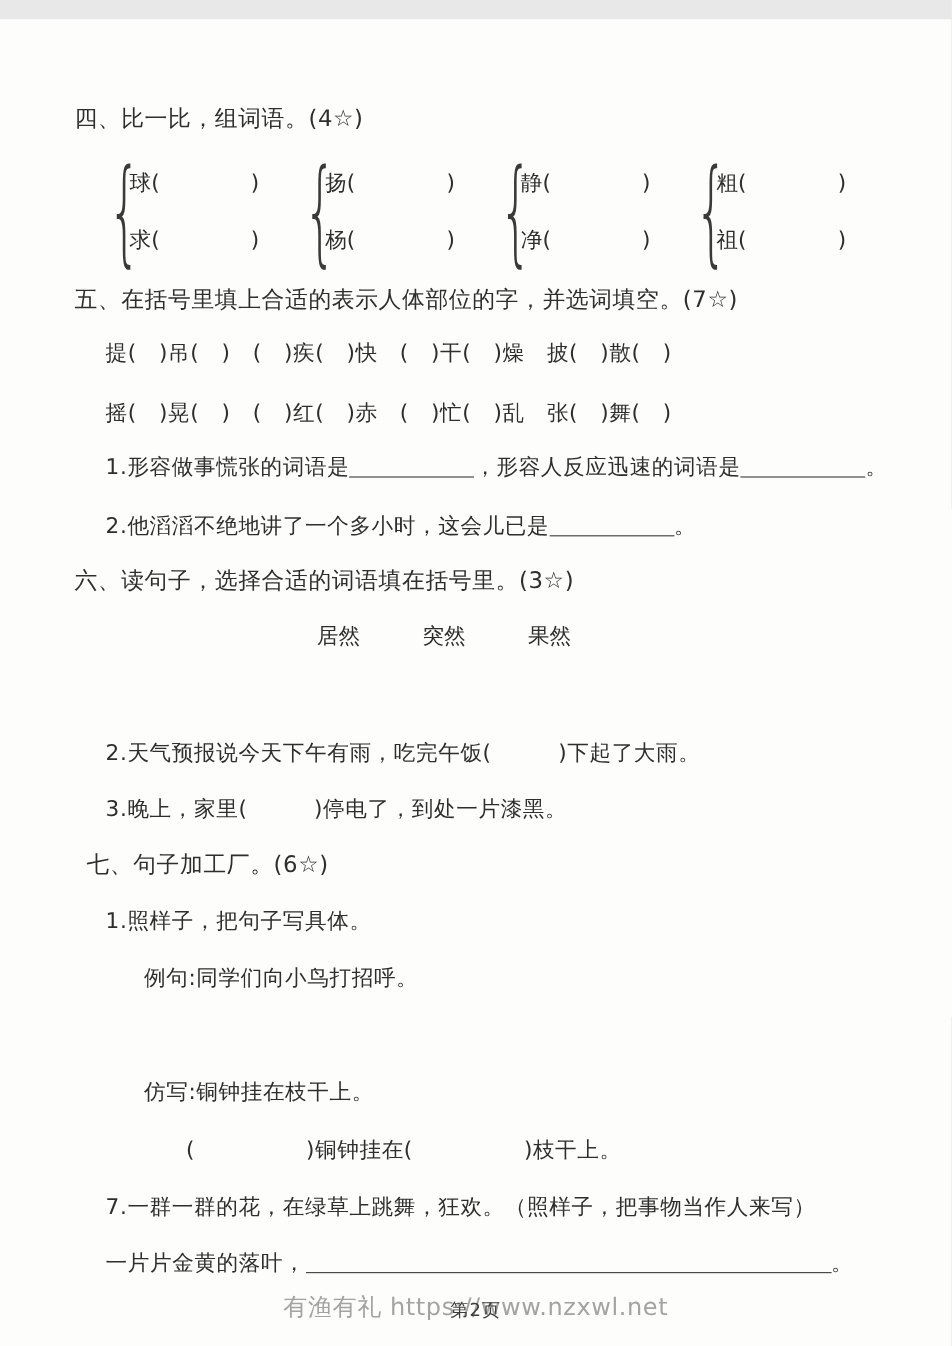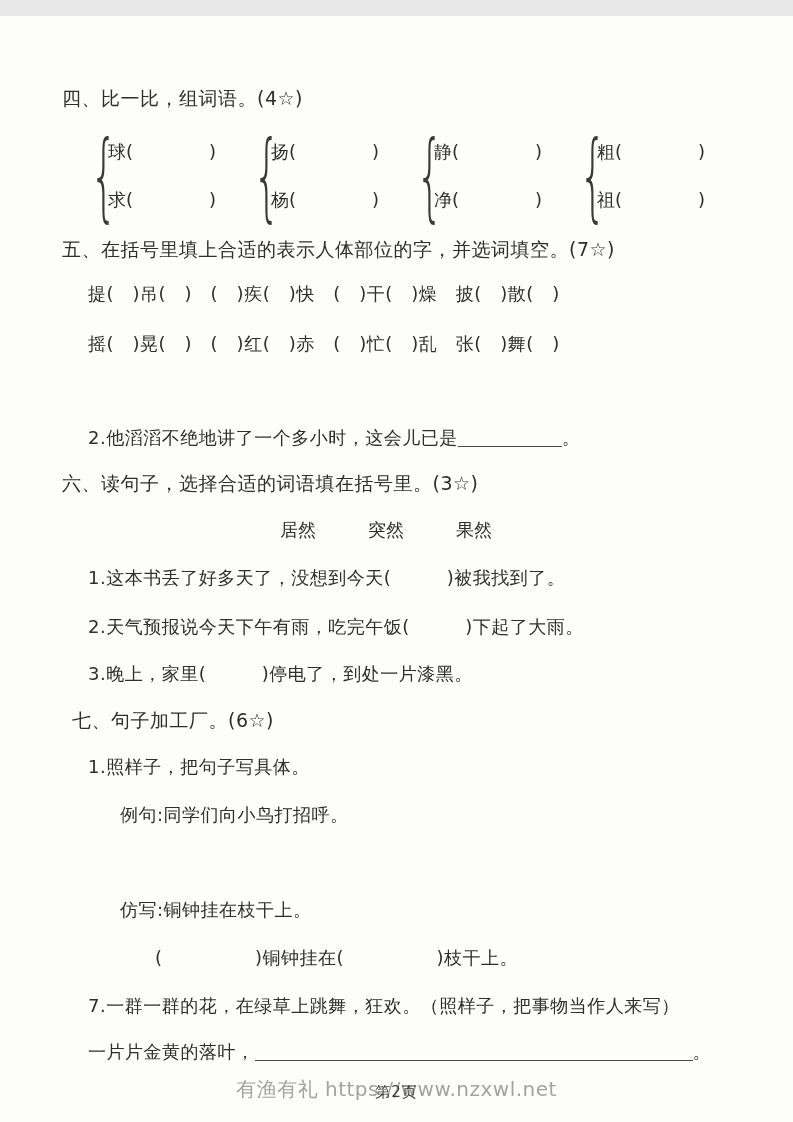--- a/index.html
+++ b/index.html
@@ -82,34 +82,36 @@
     </div>
 
   </div>
 
   <div class="abs sec-title" style="left:62px;top:221px;">五、在括号里填上合适的表示人体部位的字，并选词填空。(7☆)</div>
 
   <div class="abs body-line" style="left:88px;top:266px;">提(　)吊(　)　(　)疾(　)快　(　)干(　)燥　披(　)散(　)</div>
 
   <div class="abs body-line" style="left:88px;top:316px;">摇(　)晃(　)　(　)红(　)赤　(　)忙(　)乱　张(　)舞(　)</div>
 
+  <div class="abs body-line" style="left:88px;top:361px;">
+    <span>1.形容做事慌张的词语是</span><span class="blank blank-sm"></span><span>，形容人反应迅速的词语是</span><span class="blank blank-sm"></span><span>。</span>
+  </div>
 
   <div class="abs body-line" style="left:88px;top:410px;">
     <span>2.他滔滔不绝地讲了一个多小时，这会儿已是</span><span class="blank blank-sm"></span><span>。</span>
   </div>
 
   <div class="abs sec-title" style="left:62px;top:455px;">六、读句子，选择合适的词语填在括号里。(3☆)</div>
 
-  <div class="abs options-row" style="left:280px;top:502px;">
+  <div class="abs options-row" style="left:264px;top:502px;">
     <span>居然</span>
     <span>突然</span>
     <span>果然</span>
   </div>
 
-  <div class="abs body-line" style="left:88px;top:550px;">1.这本书丢了好多天了，没想到今天(　　　)被我找到了。</div>
   <div class="abs body-line" style="left:88px;top:599px;">2.天气预报说今天下午有雨，吃完午饭(　　　)下起了大雨。</div>
   <div class="abs body-line" style="left:88px;top:646px;">3.晚上，家里(　　　)停电了，到处一片漆黑。</div>
 
   <div class="abs sec-title" style="left:72px;top:692px;">七、句子加工厂。(6☆)</div>
 
   <div class="abs body-line" style="left:88px;top:739px;">1.照样子，把句子写具体。</div>
 
   <div class="abs body-line" style="left:120px;top:787px;">例句:同学们向小鸟打招呼。</div>
 
 

